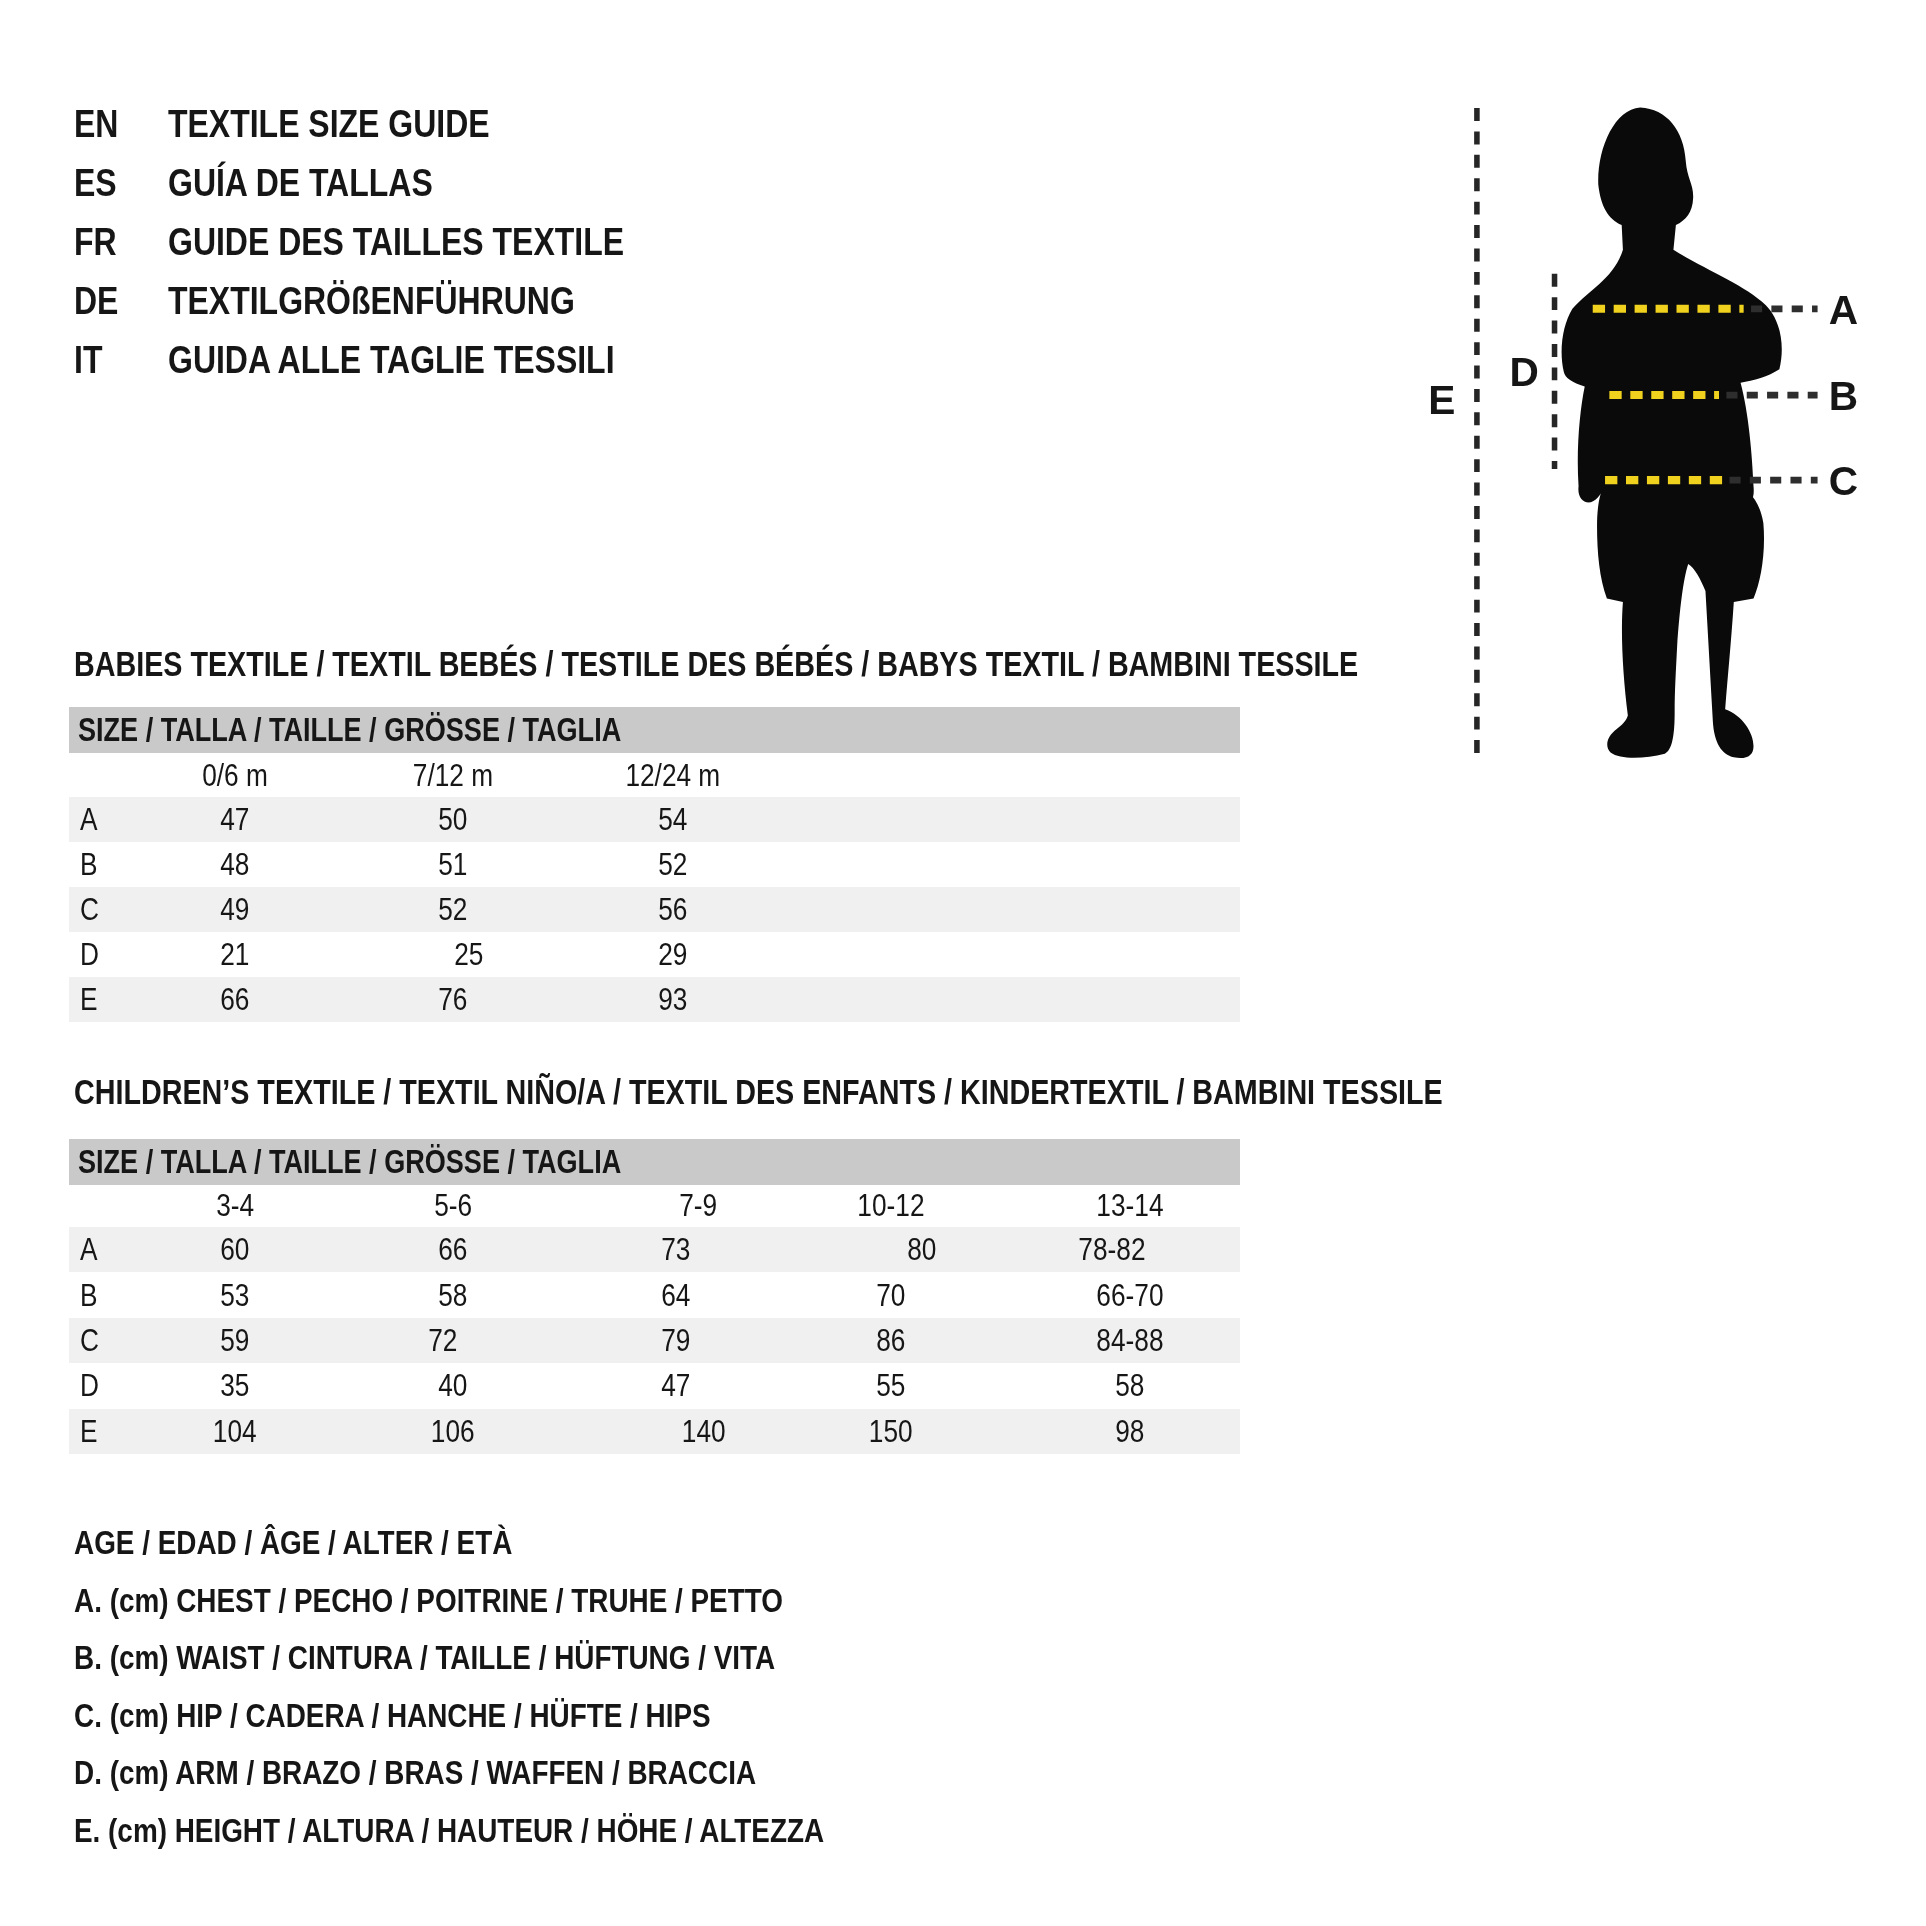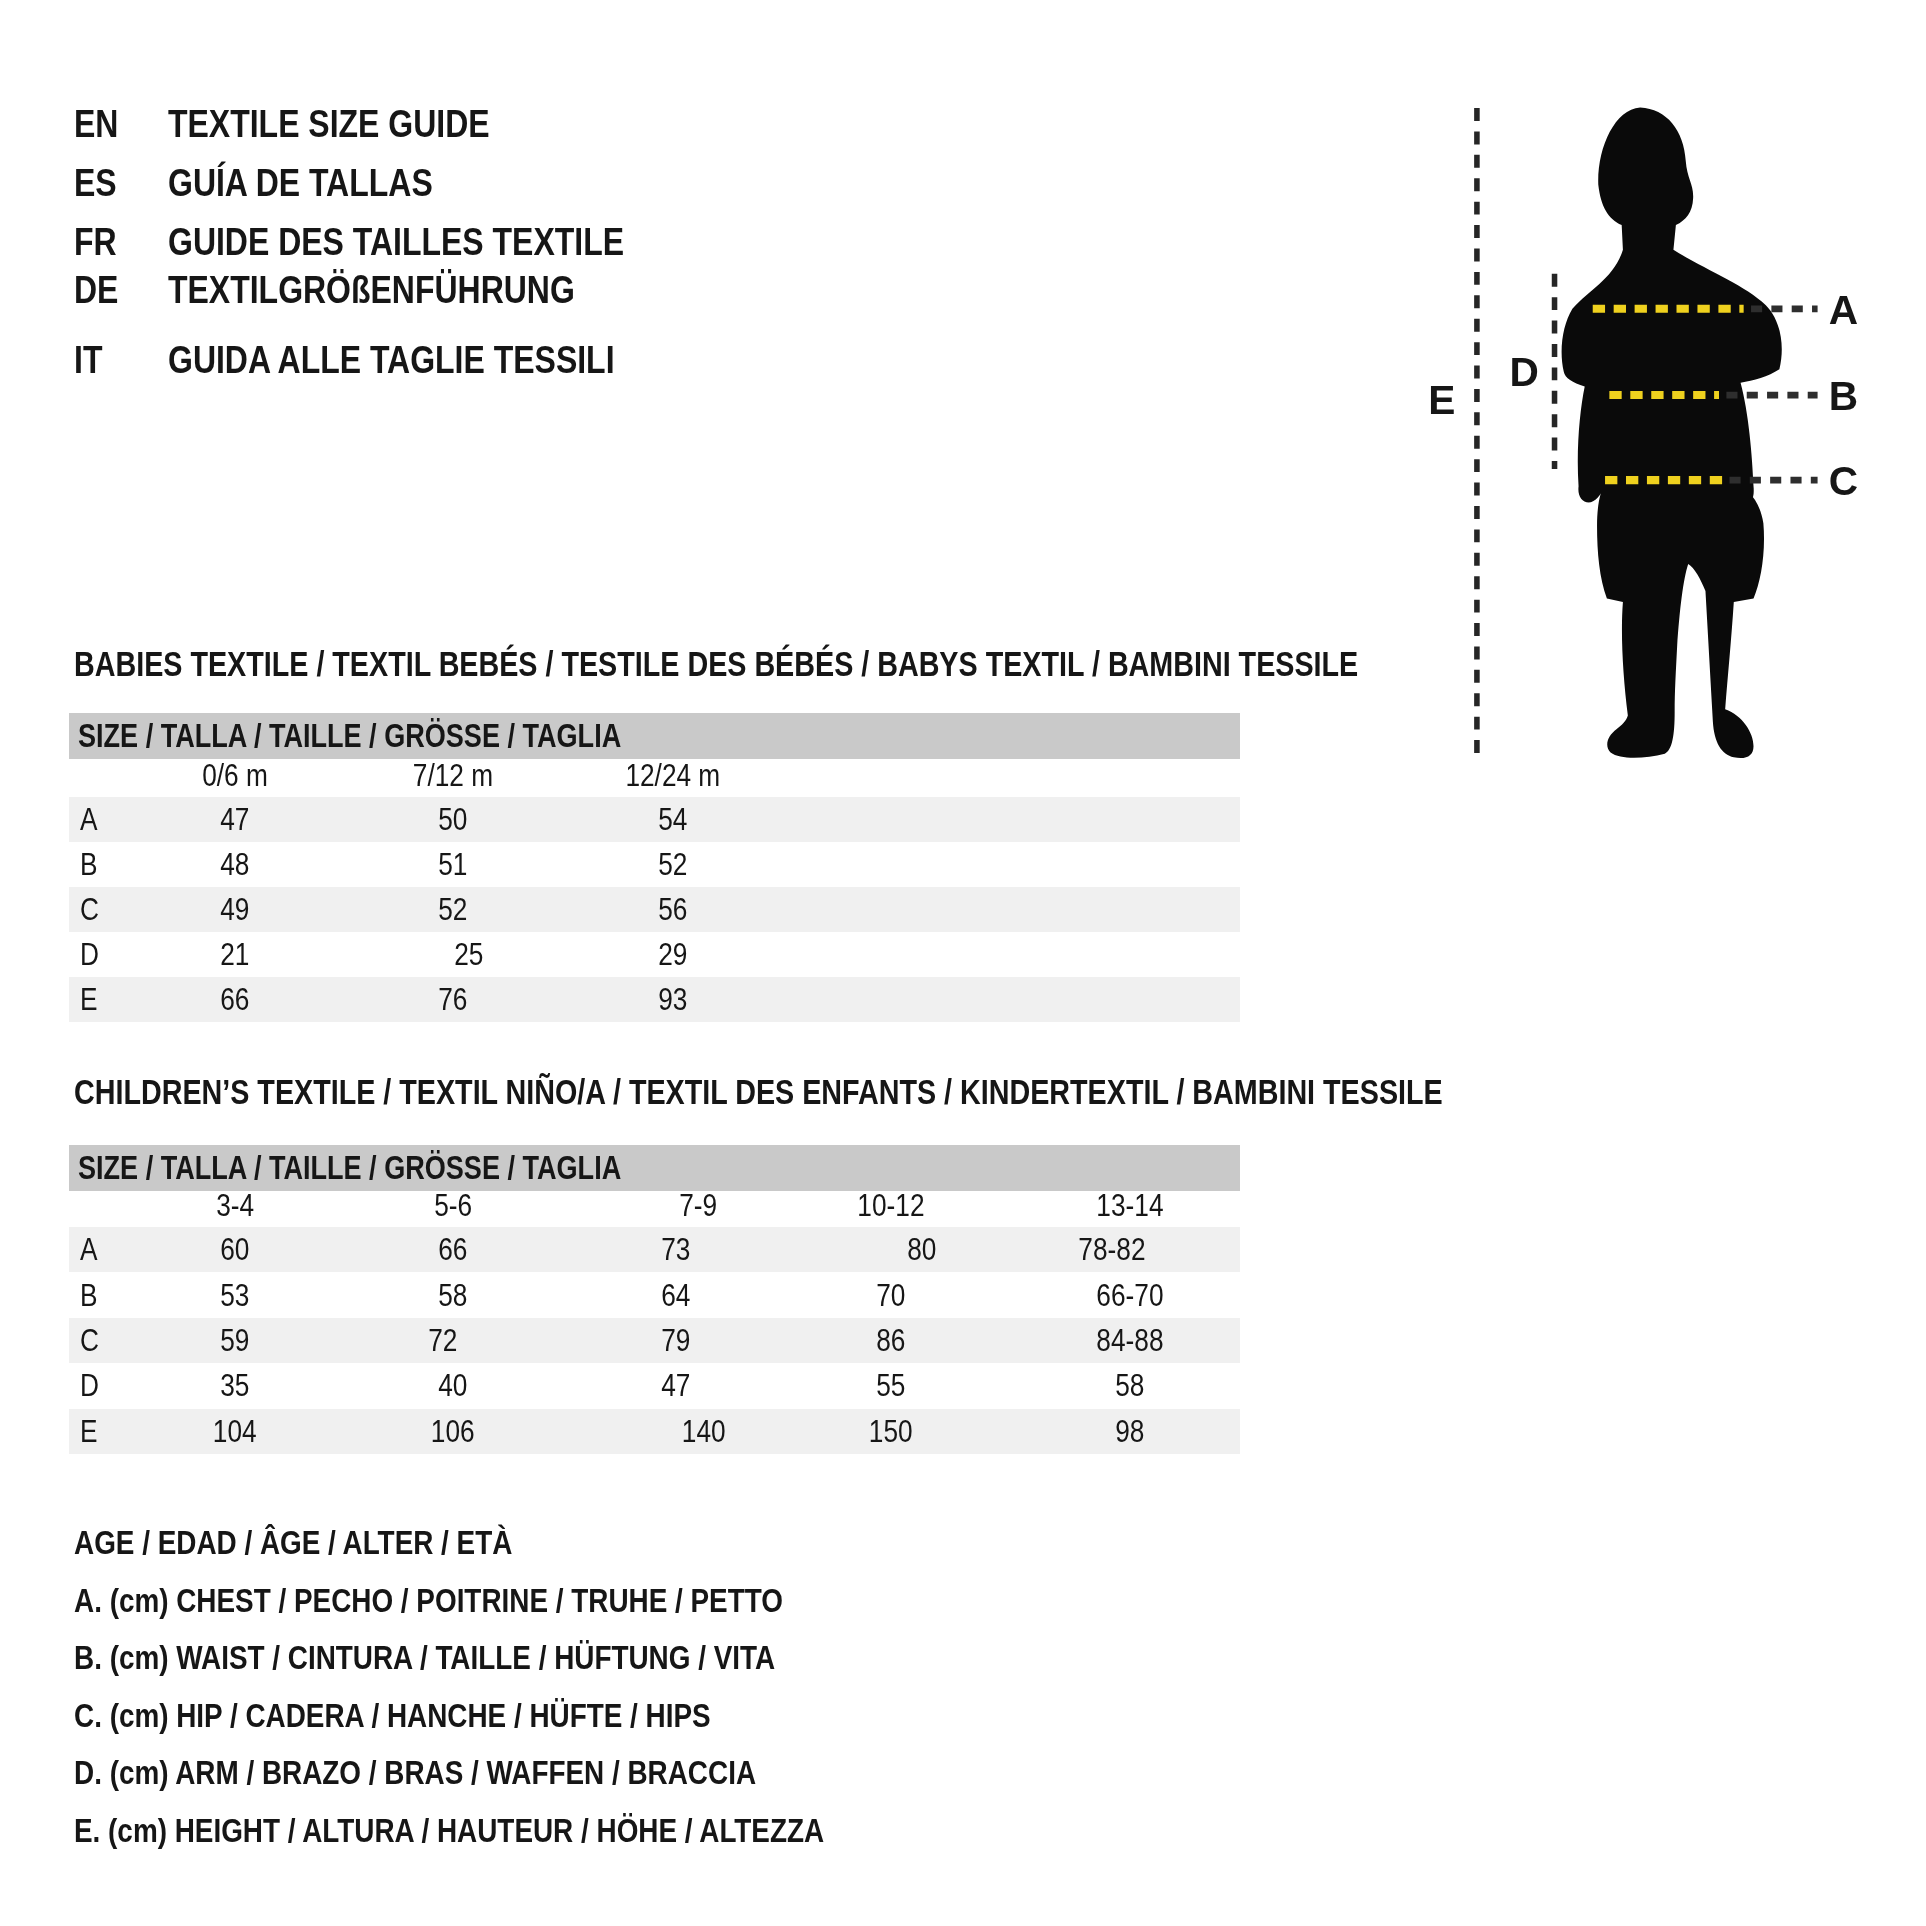--- a/index.html
+++ b/index.html
@@ -18,21 +18,21 @@
   
   .lang-row{position:absolute;left:0;width:1109px;height:44px;line-height:44px;font-size:39px;font-weight:700;padding-left:8px;}
   .lcode{position:absolute;left:74px;}
   .ltext{position:absolute;left:168px;}
 
   
   .figure{position:absolute;left:1411px;top:92px;width:515px;height:690px;}
 
   
   .title{position:absolute;left:74px;height:41px;line-height:41px;font-size:35px;font-weight:700;}
-  .sizebar{position:absolute;left:69px;width:1171px;height:46px;line-height:46px;background:#C9C9C9;font-size:33px;font-weight:700;margin-top:6px;}
+  .sizebar{position:absolute;left:69px;width:1171px;height:46px;line-height:46px;background:#C9C9C9;font-size:33px;font-weight:700;}
   .sizebar .cond{margin-left:8.6px;}
   .colhead{position:absolute;left:69px;width:1171px;height:43px;line-height:43px;font-size:32px;font-weight:400;}
   .trow{position:absolute;left:69px;width:1171px;height:45px;line-height:45px;font-size:32px;font-weight:400;}
   .trow.shade{background:#F0F0F0;}
   .cell{position:absolute;top:0;width:166px;text-align:center;}
   .rowlabel{position:absolute;left:8.6px;top:0;}
 
   
   .legend-line{position:absolute;left:74px;height:43px;line-height:43px;font-size:34px;font-weight:700;}
 
@@ -49,21 +49,21 @@
       <span class="ltext cond">TEXTILE SIZE GUIDE</span>
     </div>
     <div class="lang-row" style="top:161px">
       <span class="lcode cond">ES</span>
       <span class="ltext cond">GUÍA DE TALLAS</span>
     </div>
     <div class="lang-row" style="top:220px">
       <span class="lcode cond">FR</span>
       <span class="ltext cond">GUIDE DES TAILLES TEXTILE</span>
     </div>
-    <div class="lang-row" style="top:268px">
+    <div class="lang-row" style="top:279px">
       <span class="lcode cond">DE</span>
       <span class="ltext cond">TEXTILGRÖßENFÜHRUNG</span>
     </div>
     <div class="lang-row" style="top:338px">
       <span class="lcode cond">IT</span>
       <span class="ltext cond">GUIDA ALLE TAGLIE TESSILI</span>
     </div>
   </div>
 
   <div class="figure">

